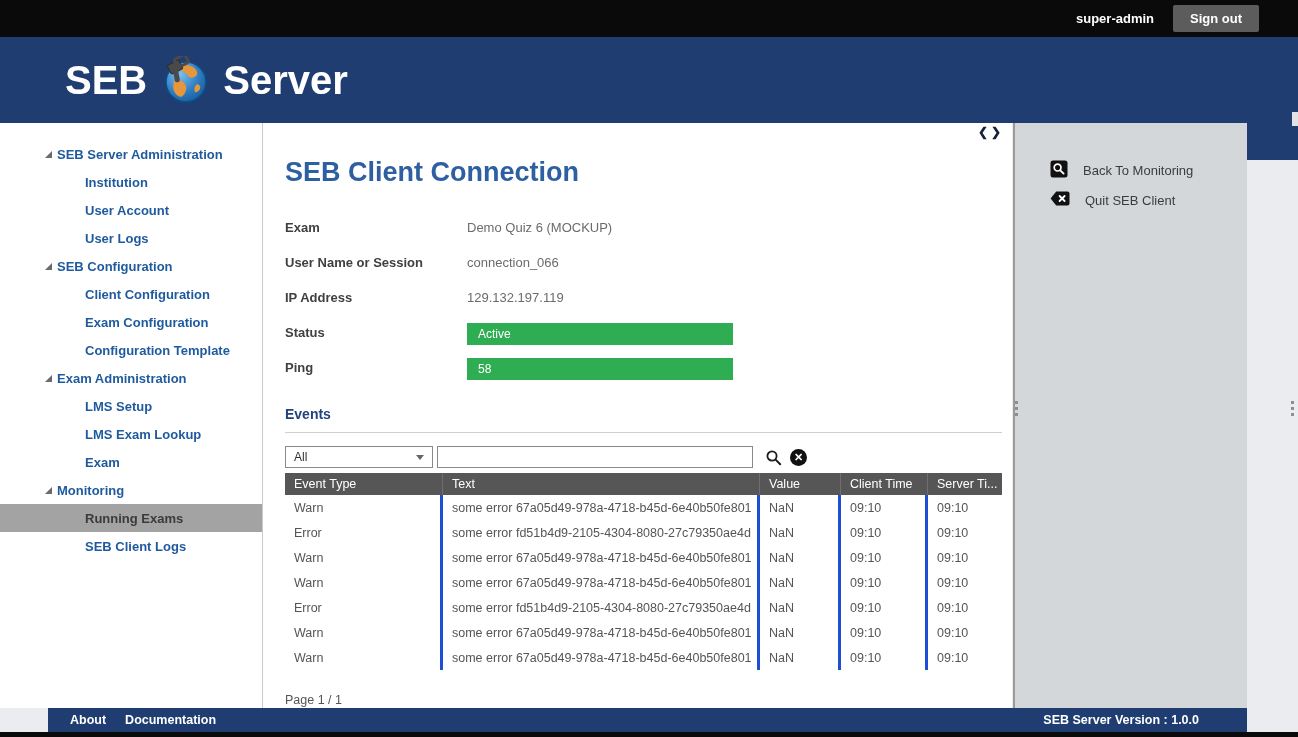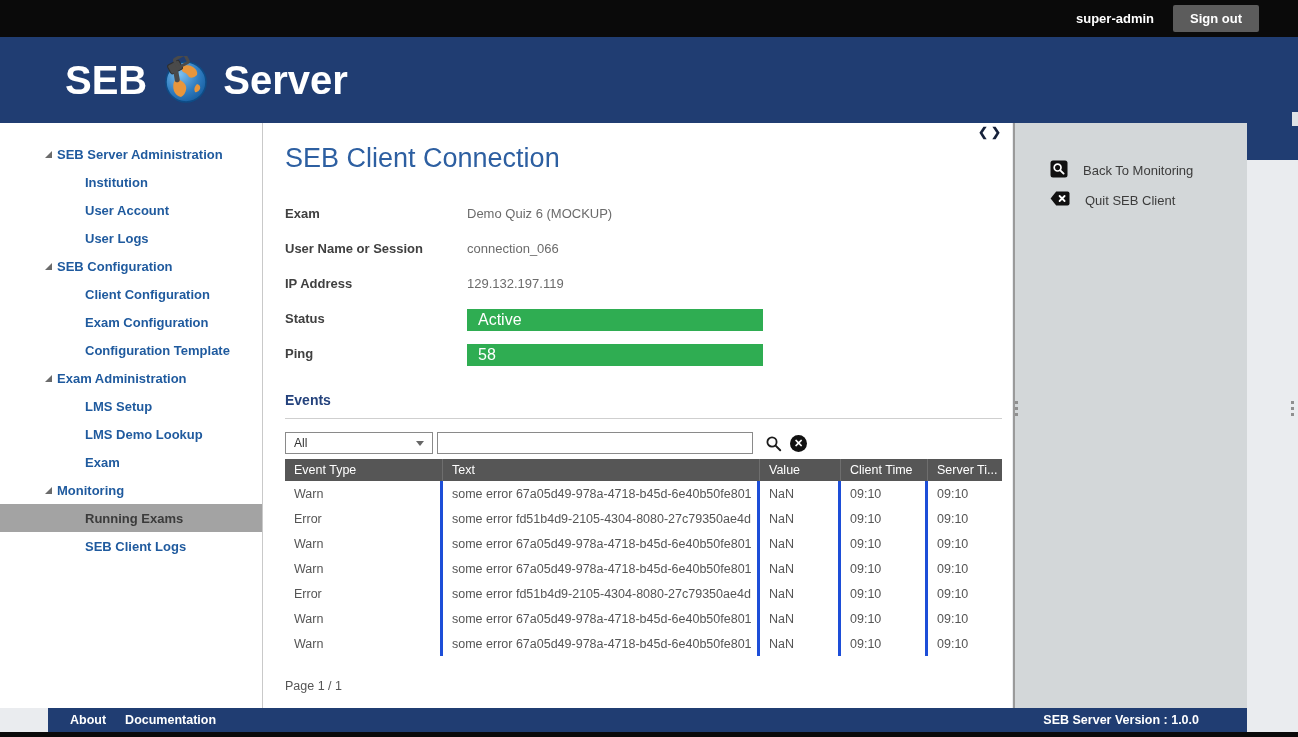--- a/index.html
+++ b/index.html
@@ -60,29 +60,29 @@
 
   
   .content {
     position:absolute; left:263px; top:123px; width:749px; height:585px;
     background:#fff; padding:0 10px 0 22px;
   }
   .pager-nav {
     position:absolute; right:8px; top:2px; color:#16213a;
     font-size:12px; font-weight:bold; letter-spacing:3px; cursor:pointer;
   }
-  .page-title { color:#2d5fa1; font-size:27px; font-weight:400; margin-top:20px; }
+  .page-title { color:#2d5fa1; font-size:27px; font-weight:700; margin-top:34px; }
 
   .fields { margin-top:30px; }
   .field-row { display:flex; align-items:flex-start; margin-bottom:15px; min-height:20px; }
   .field-label { width:182px; font-size:13px; font-weight:bold; color:#404040; padding-top:2px; }
   .field-value { font-size:13px; color:#6b6b6b; padding-top:2px; }
   .badge {
-    width:296px; height:22px; background:#2fad52; color:#fff;
-    font-size:16px; line-height:22px; padding-left:11px;
+    width:266px; height:22px; background:#2fad52; color:#fff;
+    font-size:12px; line-height:22px; padding-left:11px;
   }
   .field-row.badge-row { margin-bottom:13px; }
 
   .events-heading { margin-top:26px; font-size:14px; font-weight:bold; color:#24427c; }
   .events-rule { border:none; border-top:1px solid #cfcfcf; margin-top:10px; }
 
   .filter-row { display:flex; align-items:center; margin-top:13px; }
   .type-select {
     width:148px; height:22px; border:1px solid #8a8a8a; background:#fff;
     display:flex; align-items:center; justify-content:space-between;
@@ -209,21 +209,21 @@
       <span>Configuration Template</span>
     </div>
   <div class="nav-item top">
       <span class="tri"></span>
       <span>Exam Administration</span>
     </div>
   <div class="nav-item sub">
       <span>LMS Setup</span>
     </div>
   <div class="nav-item sub">
-      <span>LMS Demo Lookup</span>
+      <span>LMS Exam Lookup</span>
     </div>
   <div class="nav-item sub">
       <span>Exam</span>
     </div>
   <div class="nav-item top">
       <span class="tri"></span>
       <span>Monitoring</span>
     </div>
   <div class="nav-item sub selected">
       <span>Running Exams</span>

